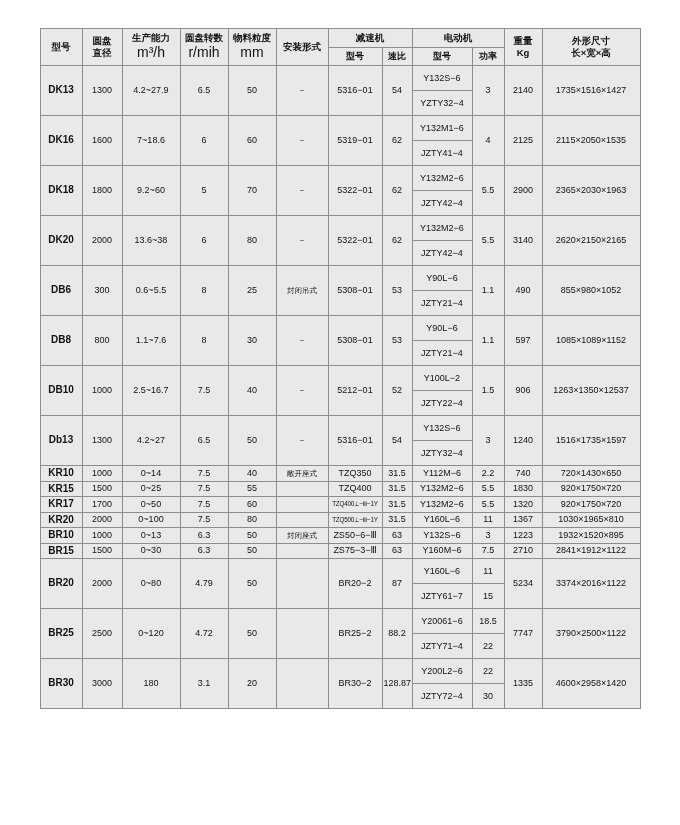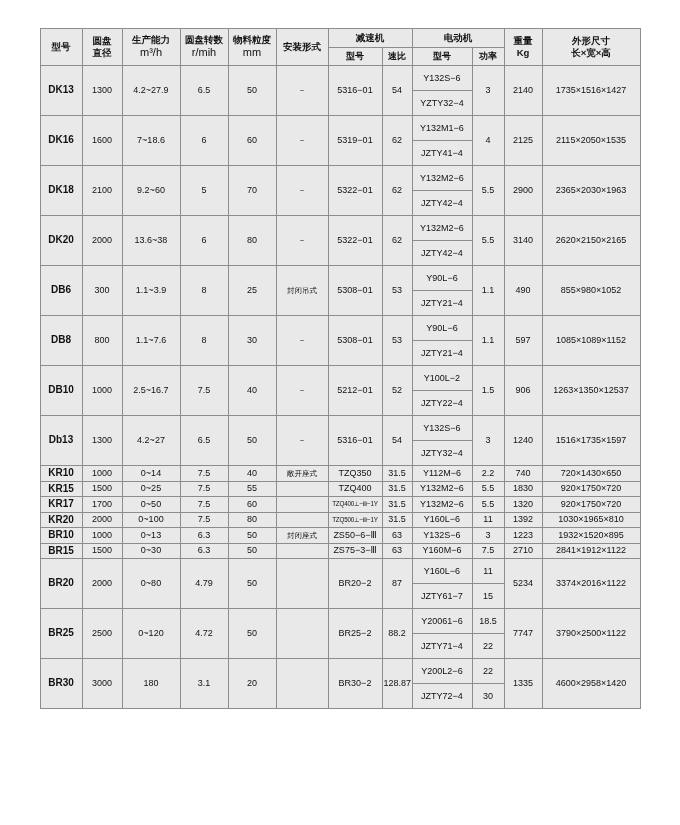--- a/index.html
+++ b/index.html
@@ -34,21 +34,21 @@
     color:#111;
     overflow:hidden;
     white-space:nowrap;
   }
   thead th{
     font-size:9.5px;
     font-weight:bold;
     padding:3px 1px;
   }
   .hdr-sub{font-size:9px;font-weight:bold;}
-  .unit{font-size:11px;font-weight:normal;display:block;}
+  .unit{font-size:14px;font-weight:normal;display:block;}
   td.model{font-weight:bold;font-size:10px;margin-left:35px;}
   td.small{font-size:7.5px;}
   td.tiny{font-size:6.3px;letter-spacing:-0.2px;}
   .rowtall td{height:22px;}
   col.c0{width:42px;}
   col.c1{width:40px;}
   col.c2{width:58px;}
   col.c3{width:48px;}
   col.c4{width:48px;}
   col.c5{width:52px;}
@@ -146,21 +146,21 @@
           <td>Y132M1−6</td>
           <td rowspan="2">4</td>
           <td rowspan="2">2125</td>
           <td rowspan="2">2115×2050×1535</td>
         </tr>
         <tr class="rowtall">
           <td>JZTY41−4</td>
         </tr>
         <tr class="rowtall">
           <td class="model" rowspan="2">DK18</td>
-          <td rowspan="2">2100</td>
+          <td rowspan="2">1800</td>
           <td rowspan="2">9.2~60</td>
           <td rowspan="2">5</td>
           <td rowspan="2">70</td>
           <td class="small" rowspan="2">−</td>
           <td rowspan="2">5322−01</td>
           <td rowspan="2">62</td>
           <td>Y132M2−6</td>
           <td rowspan="2">5.5</td>
           <td rowspan="2">2900</td>
           <td rowspan="2">2365×2030×1963</td>
@@ -181,21 +181,21 @@
           <td rowspan="2">5.5</td>
           <td rowspan="2">3140</td>
           <td rowspan="2">2620×2150×2165</td>
         </tr>
         <tr class="rowtall">
           <td>JZTY42−4</td>
         </tr>
         <tr class="rowtall">
           <td class="model" rowspan="2">DB6</td>
           <td rowspan="2">300</td>
-          <td rowspan="2">1.1~3.9</td>
+          <td rowspan="2">0.6~5.5</td>
           <td rowspan="2">8</td>
           <td rowspan="2">25</td>
           <td class="small" rowspan="2">封闭吊式</td>
           <td rowspan="2">5308−01</td>
           <td rowspan="2">53</td>
           <td>Y90L−6</td>
           <td rowspan="2">1.1</td>
           <td rowspan="2">490</td>
           <td rowspan="2">855×980×1052</td>
         </tr>
@@ -299,21 +299,21 @@
           <td class="model">KR20</td>
           <td>2000</td>
           <td>0~100</td>
           <td>7.5</td>
           <td>80</td>
           <td class="small"></td>
           <td class="tiny">TZQ500⊥−Ⅲ−1Y</td>
           <td>31.5</td>
           <td>Y160L−6</td>
           <td>11</td>
-          <td>1392</td>
+          <td>1367</td>
           <td>1030×1965×810</td>
         </tr>
         <tr>
           <td class="model">BR10</td>
           <td>1000</td>
           <td>0~13</td>
           <td>6.3</td>
           <td>50</td>
           <td class="small">封闭座式</td>
           <td>ZS50−6−Ⅲ</td>

